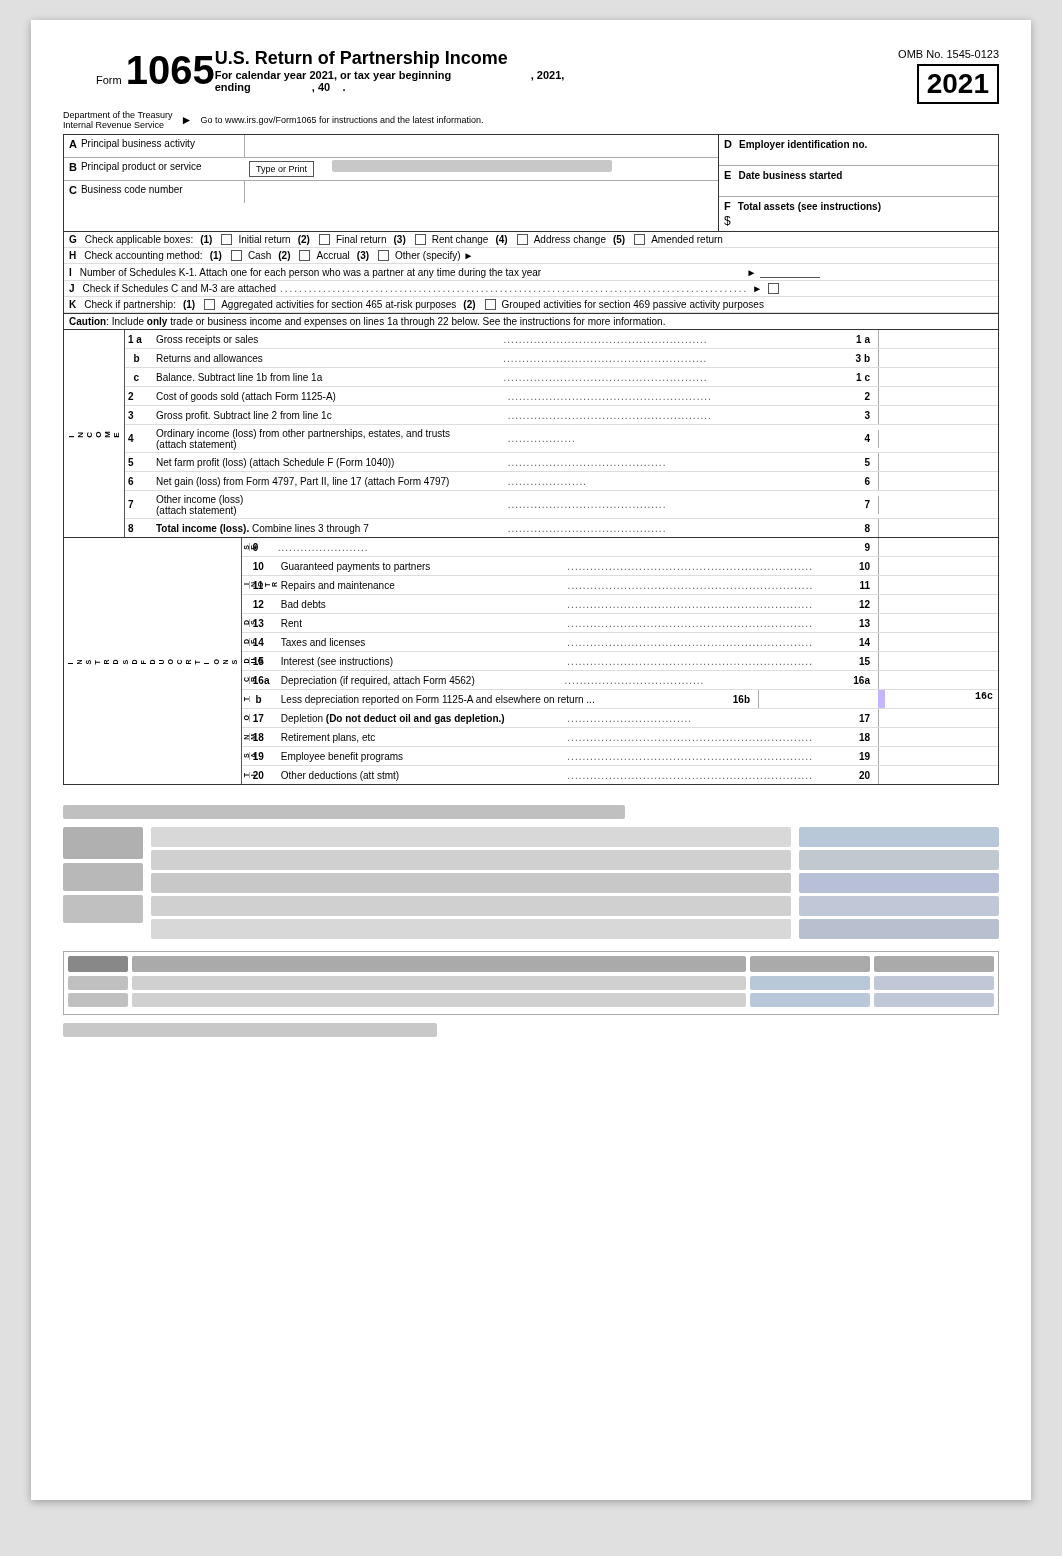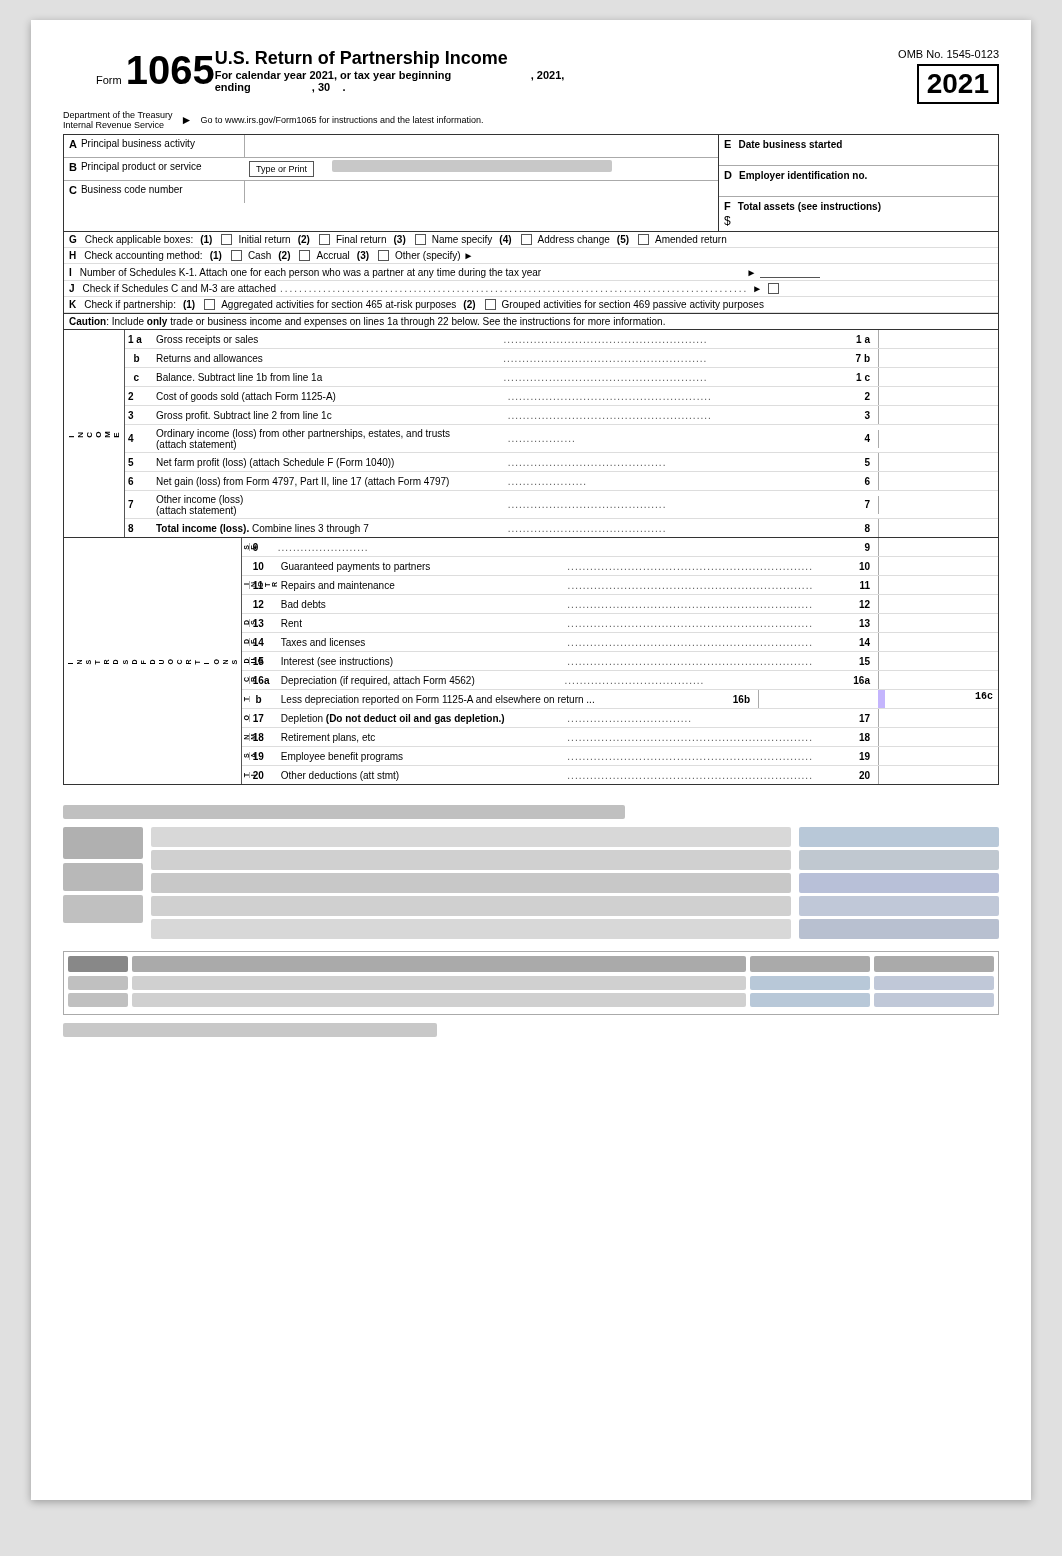--- a/index.html
+++ b/index.html
@@ -220,21 +220,21 @@
     <div class="title-center">
       <div class="title-main">U.S. Return of Partnership Income</div>
       <div class="title-sub">
         <span>For calendar year 2021, or tax year beginning</span>
         &nbsp;&nbsp;&nbsp;&nbsp;&nbsp;&nbsp;&nbsp;&nbsp;&nbsp;&nbsp;&nbsp;&nbsp;&nbsp;&nbsp;&nbsp;&nbsp;&nbsp;&nbsp;&nbsp;&nbsp;&nbsp;&nbsp;&nbsp;&nbsp;
         <span>, 2021,</span>
       </div>
       <div class="title-sub">
         <span>ending</span>
         &nbsp;&nbsp;&nbsp;&nbsp;&nbsp;&nbsp;&nbsp;&nbsp;&nbsp;&nbsp;&nbsp;&nbsp;&nbsp;&nbsp;&nbsp;&nbsp;&nbsp;&nbsp;
-        <span>, 30</span>
+        <span>, 40</span>
         &nbsp;&nbsp;
         <span>.</span>
       </div>
     </div>
     <div class="omb-section">
       <div>OMB No. 1545-0123</div>
       <div class="year-box">2021</div>
     </div>
   </div>
 
@@ -280,27 +280,27 @@
         <div class="field-label" style="width:180px;">
           <span class="field-letter">C</span>
           <span>Business code number</span>
         </div>
         <div class="field-value-box"></div>
       </div>
     </div>
 
     <div class="right-fields">
       <div class="right-field">
+        <span class="right-field-letter">D</span>
+        <span class="right-field-label">Employer identification no.</span>
+        <div style="height:12px;"></div>
+      </div>
+      <div class="right-field">
         <span class="right-field-letter">E</span>
         <span class="right-field-label">Date business started</span>
-        <div style="height:12px;"></div>
-      </div>
-      <div class="right-field">
-        <span class="right-field-letter">D</span>
-        <span class="right-field-label">Employer identification no.</span>
         <div style="height:12px;"></div>
       </div>
       <div class="right-field" style="border-bottom:none;">
         <span class="right-field-letter">F</span>
         <span class="right-field-label">Total assets (see instructions)</span>
         <div style="display:flex; align-items:center; margin-top:2px;">
           <span style="font-size:12px; margin-right:4px;">$</span>
           <div style="height:12px; flex:1;"></div>
         </div>
       </div>
@@ -313,21 +313,21 @@
       <span class="row-letter">G</span>
       <span>Check applicable boxes:</span>
       <span class="checkbox-num">(1)</span>
       <span class="checkbox"></span>
       <span>Initial return</span>
       <span class="checkbox-num">(2)</span>
       <span class="checkbox"></span>
       <span>Final return</span>
       <span class="checkbox-num">(3)</span>
       <span class="checkbox"></span>
-      <span>Name specify</span>
+      <span>Rent change</span>
       <span class="checkbox-num">(4)</span>
       <span class="checkbox"></span>
       <span>Address change</span>
       <span class="checkbox-num">(5)</span>
       <span class="checkbox"></span>
       <span>Amended return</span>
     </div>
 
     <div class="check-row">
       <span class="row-letter">H</span>
@@ -387,21 +387,21 @@
         <div class="row-desc">Gross receipts or sales</div>
         <div class="row-dots">......................................................</div>
         <div class="row-ref">1 a</div>
         <div class="row-amount"></div>
       </div>
 
       <div class="income-row">
         <div class="row-num">&nbsp;&nbsp;<b>b</b></div>
         <div class="row-desc">Returns and allowances</div>
         <div class="row-dots">......................................................</div>
-        <div class="row-ref">7 b</div>
+        <div class="row-ref">3 b</div>
         <div class="row-amount"></div>
       </div>
 
       <div class="income-row">
         <div class="row-num">&nbsp;&nbsp;<b>c</b></div>
         <div class="row-desc">Balance. Subtract line 1b from line 1a</div>
         <div class="row-dots">......................................................</div>
         <div class="row-ref">1 c</div>
         <div class="row-amount"></div>
       </div>

